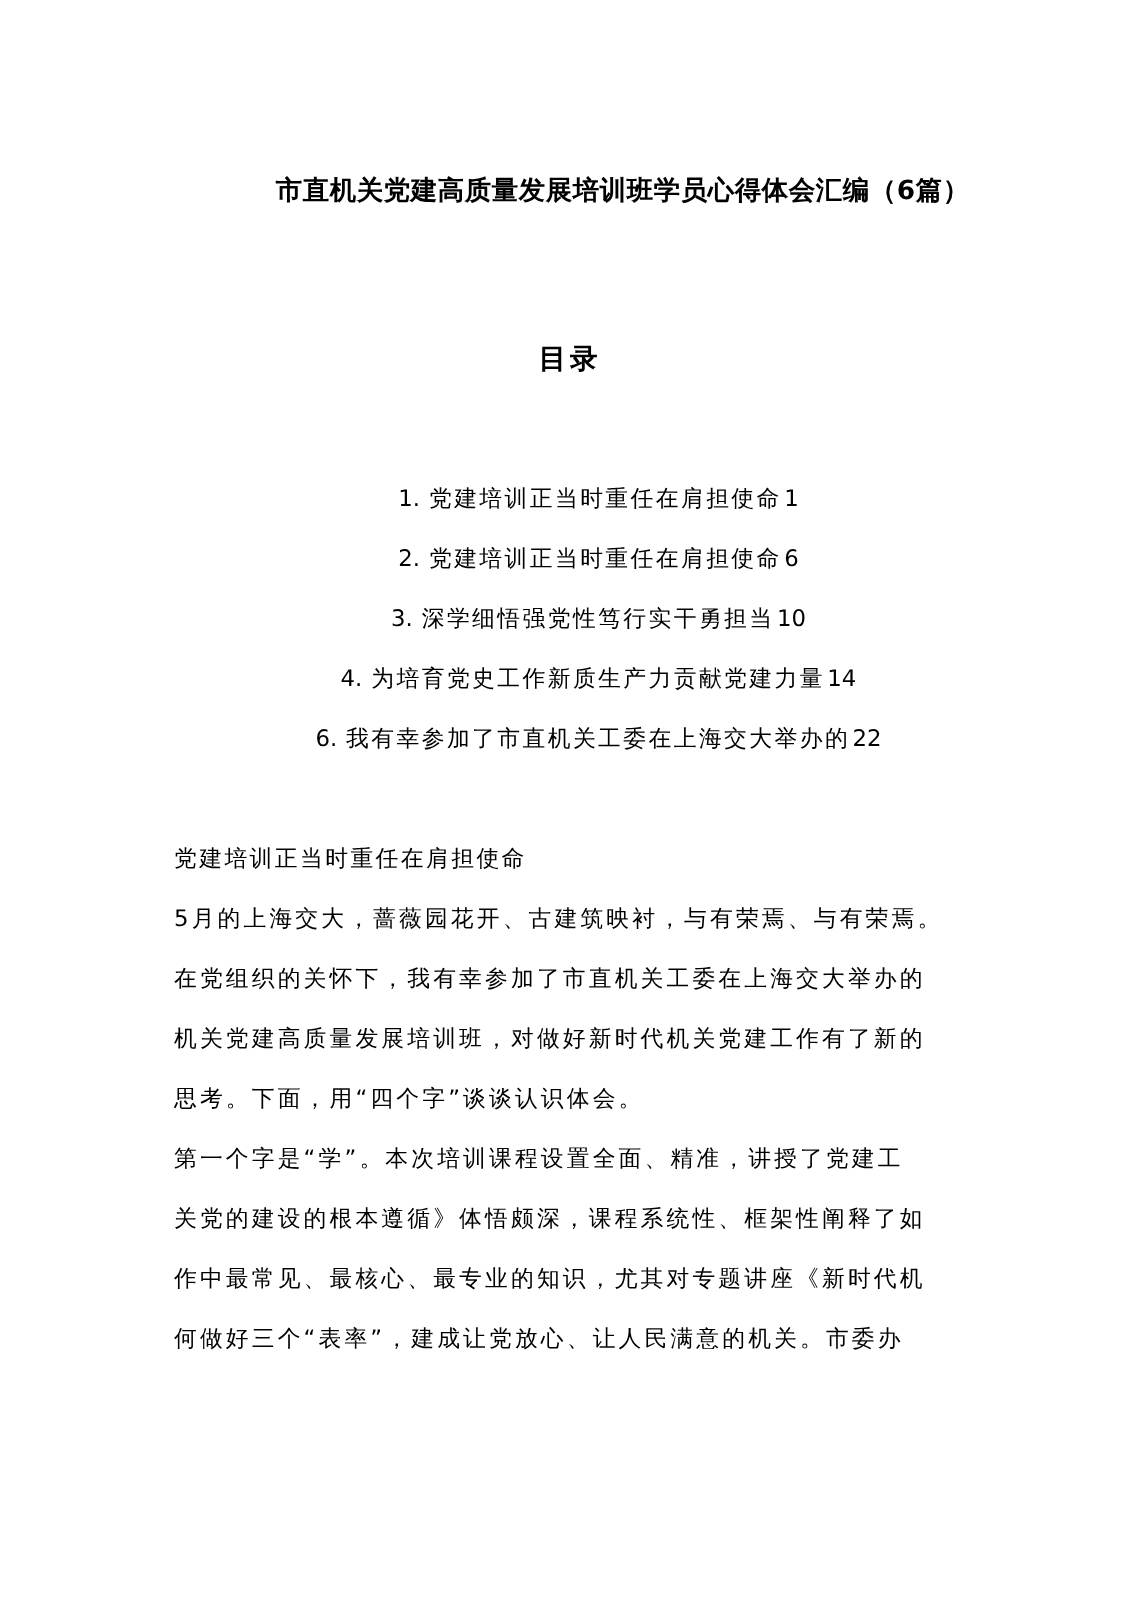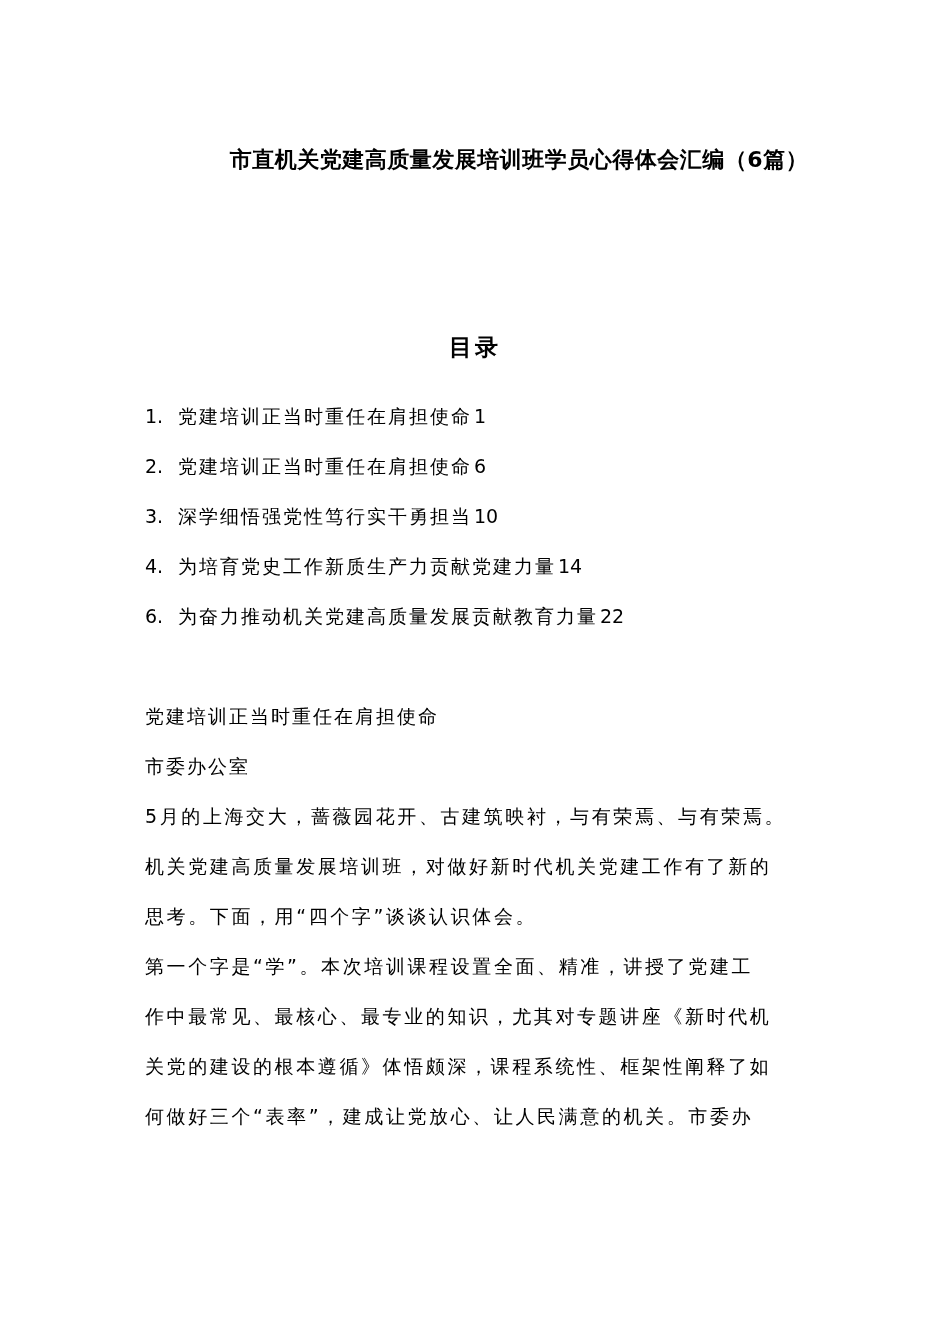--- a/index.html
+++ b/index.html
@@ -33,36 +33,36 @@
   }
   .toc-heading {
     position: absolute;
     left: 0; width: 950px;
     top: 282px;
     text-align: center;
     font-size: 23px;
     font-weight: bold;
     line-height: 36px;
     letter-spacing: 3px;
-    margin-top: 47px;
   }
   .toc-list {
     position: absolute;
     left: 145px;
     top: 398px;
     width: 700px;
     margin: 0; padding: 0;
     list-style: none;
   }
   .toc-item {
     height: 50px;
     line-height: 36px;
     font-size: 19px;
     white-space: nowrap;
     letter-spacing: 2px;
+    text-align: center;
   }
   .toc-num {
     display: inline-block;
     width: 33px;
     letter-spacing: 0;
   }
   .toc-page {
     letter-spacing: 0;
     margin-left: 2px;
   }
@@ -97,29 +97,29 @@
     <li class="toc-item">
       <span class="toc-num">2.</span><span>党建培训正当时重任在肩担使命</span><span class="toc-page">6</span>
     </li>
     <li class="toc-item">
       <span class="toc-num">3.</span><span>深学细悟强党性笃行实干勇担当</span><span class="toc-page">10</span>
     </li>
     <li class="toc-item">
       <span class="toc-num">4.</span><span>为培育党史工作新质生产力贡献党建力量</span><span class="toc-page">14</span>
     </li>
     <li class="toc-item">
-      <span class="toc-num">6.</span><span>为奋力推动机关党建高质量发展贡献教育力量</span><span class="toc-page">22</span>
+      <span class="toc-num">6.</span><span>我有幸参加了市直机关工委在上海交大举办的</span><span class="toc-page">22</span>
     </li>
   </ul>
 
   <div class="body-text">
     <div class="line tight">党建培训正当时重任在肩担使命</div>
-    <div class="line tight">市委办公室</div>
     <div class="line">5月的上海交大，蔷薇园花开、古建筑映衬，与有荣焉、与有荣焉。</div>
+    <div class="line">在党组织的关怀下，我有幸参加了市直机关工委在上海交大举办的</div>
     <div class="line">机关党建高质量发展培训班，对做好新时代机关党建工作有了新的</div>
     <div class="line">思考。下面，用“四个字”谈谈认识体会。</div>
     <div class="line">第一个字是“学”。本次培训课程设置全面、精准，讲授了党建工</div>
+    <div class="line">关党的建设的根本遵循》体悟颇深，课程系统性、框架性阐释了如</div>
     <div class="line">作中最常见、最核心、最专业的知识，尤其对专题讲座《新时代机</div>
-    <div class="line">关党的建设的根本遵循》体悟颇深，课程系统性、框架性阐释了如</div>
     <div class="line">何做好三个“表率”，建成让党放心、让人民满意的机关。市委办</div>
   </div>
 
 </div>
 
 </body></html>

